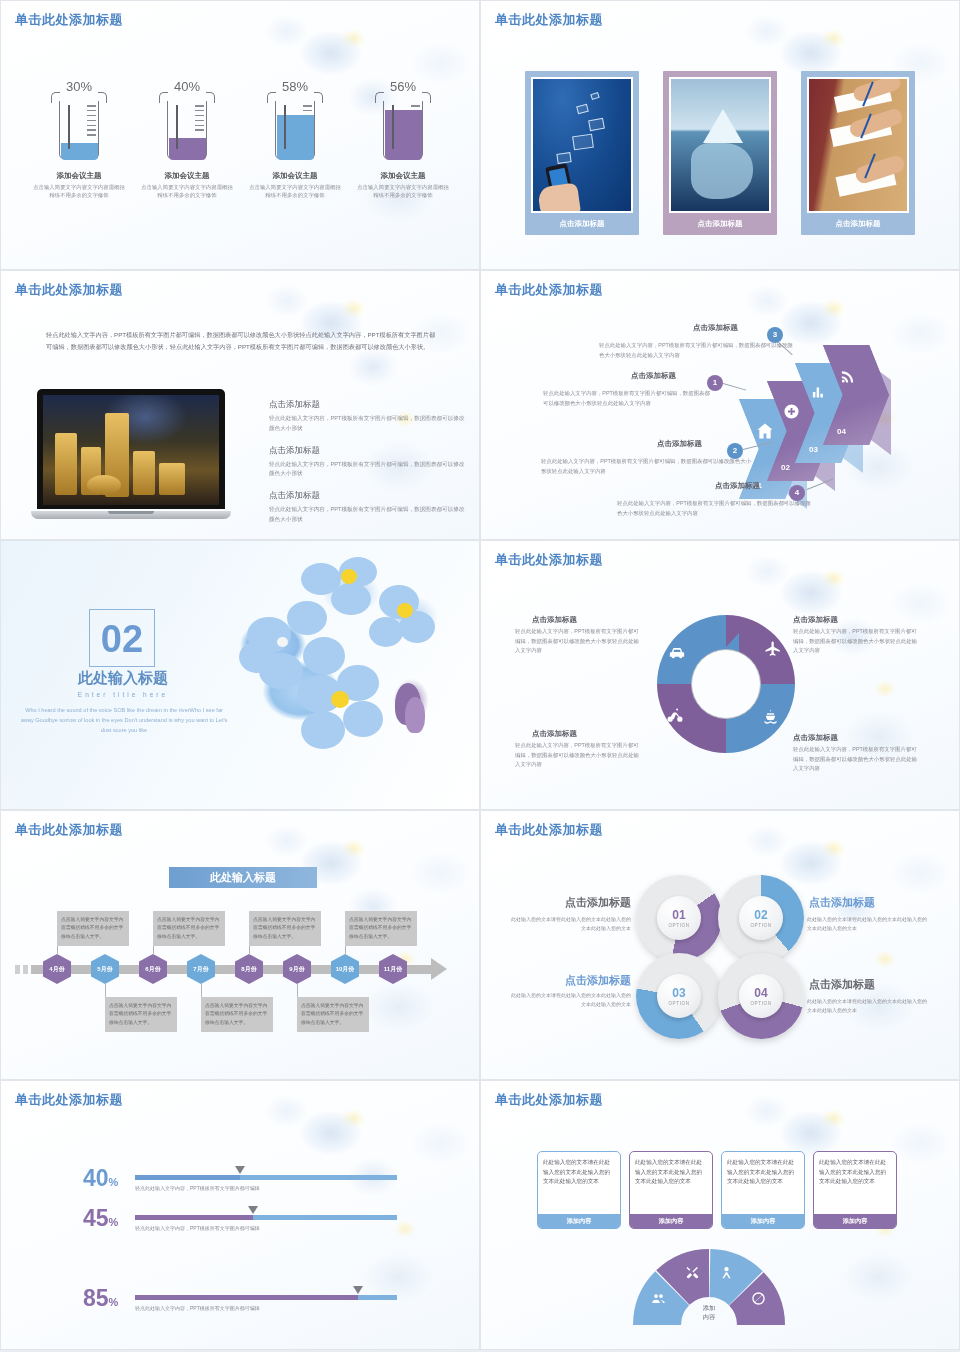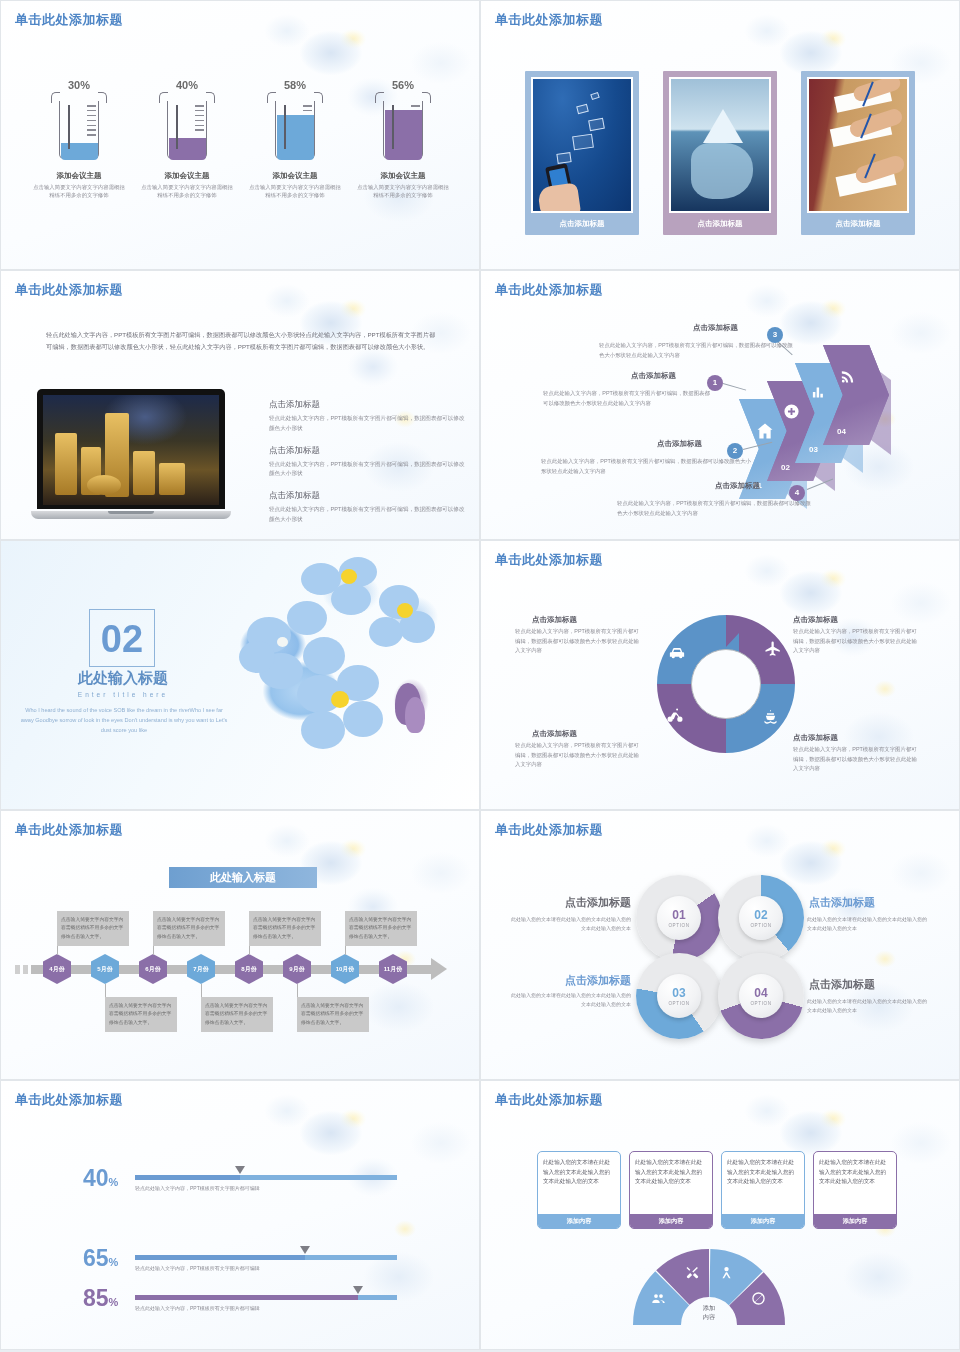--- a/index.html
+++ b/index.html
@@ -39,22 +39,22 @@
     position: absolute; left: 14px; top: 10px;
     font-size: 13px; font-weight: bold; color: #4f86c6;
     letter-spacing: .5px; z-index: 5;
   }
   .layer { position: absolute; inset: 0; z-index: 4; }
 
   
   .beakers { position: absolute; left: 30px; top: 82px; width: 420px;
              display: flex; justify-content: space-between; }
   .beaker-col { width: 96px; text-align: center; position: relative; }
-  .bk-pct { font-size: 11px; color: #6b6b6b; position: absolute;
-            left: 50%; transform: translateX(-50%); top: -4px; font-weight: bold; }
+  .bk-pct { font-size: 13px; color: #6b6b6b; position: absolute;
+            left: 50%; transform: translateX(-50%); top: -4px; }
   .bk-body { position: relative; width: 56px; height: 64px; margin: 14px auto 0; }
   .bk-glass { position: absolute; left: 8px; top: 4px; width: 40px; height: 58px;
               border: 1.6px solid #7a7a86; border-top: none;
               border-radius: 0 0 5px 5px; }
   .bk-lipL, .bk-lipR { position: absolute; top: -5px; width: 9px; height: 11px;
               border: 1.6px solid #7a7a86; }
   .bk-lipL { left: 0px; border-right: none; border-bottom: none; border-radius: 5px 0 0 0; }
   .bk-lipR { right: 0px; border-left: none; border-bottom: none; border-radius: 0 5px 0 0; }
   .bk-fill { position: absolute; left: 9.5px; bottom: 1px; width: 37px; border-radius: 0 0 4px 4px; }
   .bk-rod { position: absolute; left: 17px; top: 8px; width: 2px; height: 44px; background: #5c5c66; }
@@ -574,26 +574,26 @@
     <div class="slide-title">单击此处添加标题</div>
     <div class="layer" id="s9-layer">
         <div class="pbrow" style="top:84px;width:330px;height:34px;">
           <div class="pnum" style="top:2px;color:#6b9bd2;">40<sub>%</sub></div>
           <div class="ptrack" style="top:10px;">
             <div class="pfill" style="width:105px;background:#6b9bd2;"></div>
           </div>
           <div class="pmark" style="left:152px;top:1px;"></div>
           <div class="pcap2" style="top:20px;">轻点此处输入文字内容，PPT模板所有文字图片都可编辑</div>
         </div>
-        <div class="pbrow" style="top:164px;width:330px;height:34px;">
-          <div class="pnum" style="top:2px;color:#6b9bd2;">65<sub>%</sub></div>
+        <div class="pbrow" style="top:124px;width:330px;height:34px;">
+          <div class="pnum" style="top:2px;color:#8b6fa8;">45<sub>%</sub></div>
           <div class="ptrack" style="top:10px;">
-            <div class="pfill" style="width:170px;background:#6b9bd2;"></div>
-          </div>
-          <div class="pmark" style="left:217px;top:1px;"></div>
+            <div class="pfill" style="width:118px;background:#8b6fa8;"></div>
+          </div>
+          <div class="pmark" style="left:165px;top:1px;"></div>
           <div class="pcap2" style="top:20px;">轻点此处输入文字内容，PPT模板所有文字图片都可编辑</div>
         </div>
         <div class="pbrow" style="top:204px;width:330px;height:34px;">
           <div class="pnum" style="top:2px;color:#8b6fa8;">85<sub>%</sub></div>
           <div class="ptrack" style="top:10px;">
             <div class="pfill" style="width:223px;background:#8b6fa8;"></div>
           </div>
           <div class="pmark" style="left:270px;top:1px;"></div>
           <div class="pcap2" style="top:20px;">轻点此处输入文字内容，PPT模板所有文字图片都可编辑</div>
         </div>

